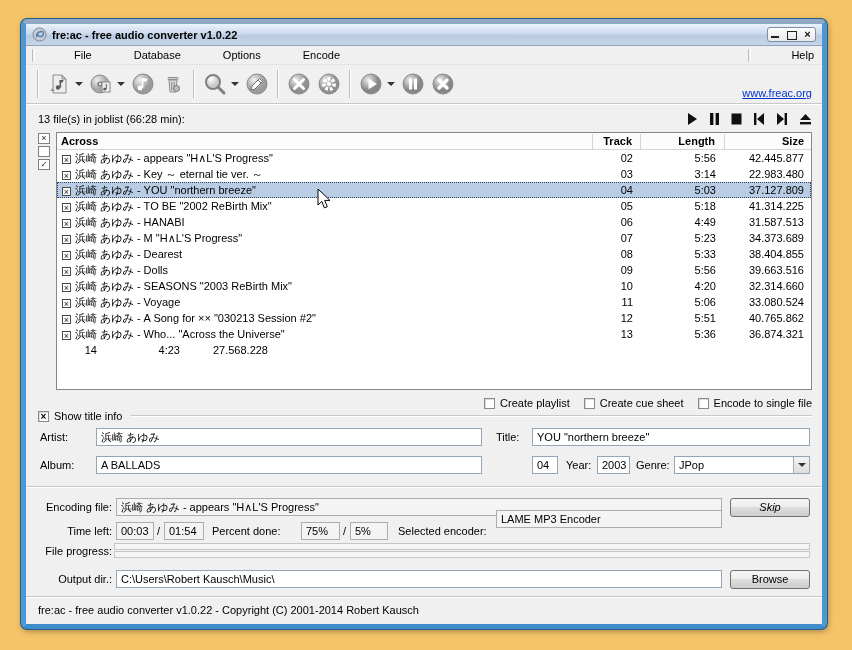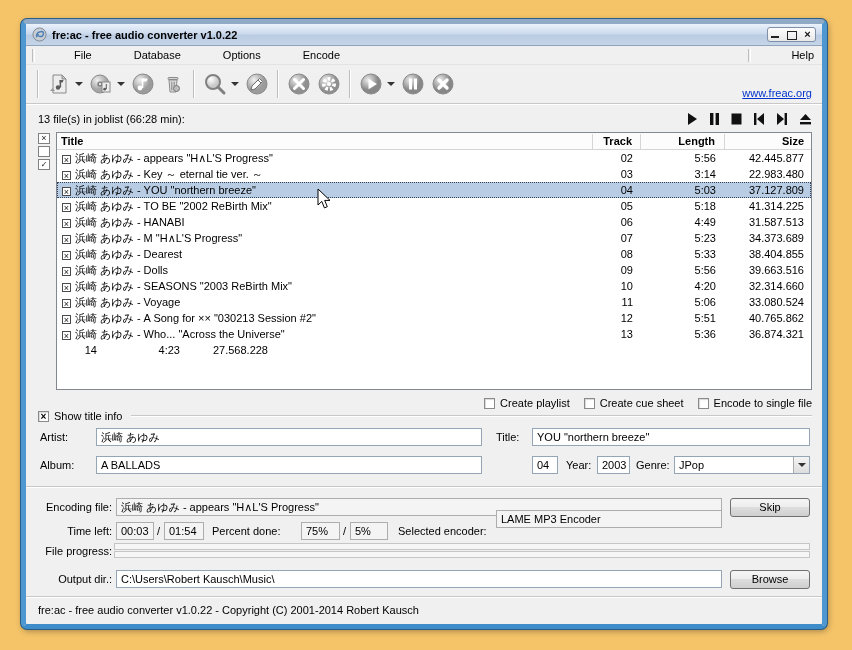--- a/index.html
+++ b/index.html
@@ -328,21 +328,21 @@
   </div>
 
   <div class="gutter">
     <div class="gbtn">×</div>
     <div class="gbtn"></div>
     <div class="gbtn toggle">✓</div>
   </div>
 
   <div class="joblist">
     <div class="jhead">
-      <span class="hcell col-title">Title</span>
+      <span class="hcell col-title">Across</span>
       <span class="hcell col-track">Track</span>
       <span class="hcell col-length">Length</span>
       <span class="col-size" style="font-weight:bold;">Size</span>
     </div>
     <div class="jbody">
         <div class="jrow">
           <span class="cell col-title"><span class="cb">×</span>浜崎 あゆみ - appears "H∧L'S Progress"</span>
           <span class="cell col-track">02</span>
           <span class="cell col-length">5:56</span>
           <span class="cell col-size">42.445.877</span>
@@ -460,21 +460,21 @@
     <span class="val">JPop</span>
     <span class="cbtn">
         <i></i>
       </span>
   </span>
 
   <div class="groove g2"></div>
 
   <span class="lbl r" style="left:6px; top:474px; width:80px;">Encoding file:</span>
   <span class="tb ro" style="left:90px; top:474px; width:606px;">浜崎 あゆみ - appears "H∧L'S Progress"</span>
-  <span class="btn" style="left:704px; top:474px; width:80px;">Skip</span>
+  <span class="btn" style="left:704px; top:474px; width:80px;font-style:italic;">Skip</span>
 
   <span class="lbl r" style="left:6px; top:498px; width:80px;">Time left:</span>
   <span class="tb ro" style="left:90px; top:498px; width:38px;">00:03</span>
   <span class="slash" style="left:131px; top:498px;">/</span>
   <span class="tb ro" style="left:138px; top:498px; width:40px;">01:54</span>
   <span class="lbl" style="left:186px; top:498px; width:86px;">Percent done:</span>
   <span class="tb ro" style="left:275px; top:498px; width:39px;">75%</span>
   <span class="slash" style="left:317px; top:498px;">/</span>
   <span class="tb ro" style="left:324px; top:498px; width:38px;">5%</span>
   <span class="lbl" style="left:372px; top:498px; width:96px;">Selected encoder:</span>

